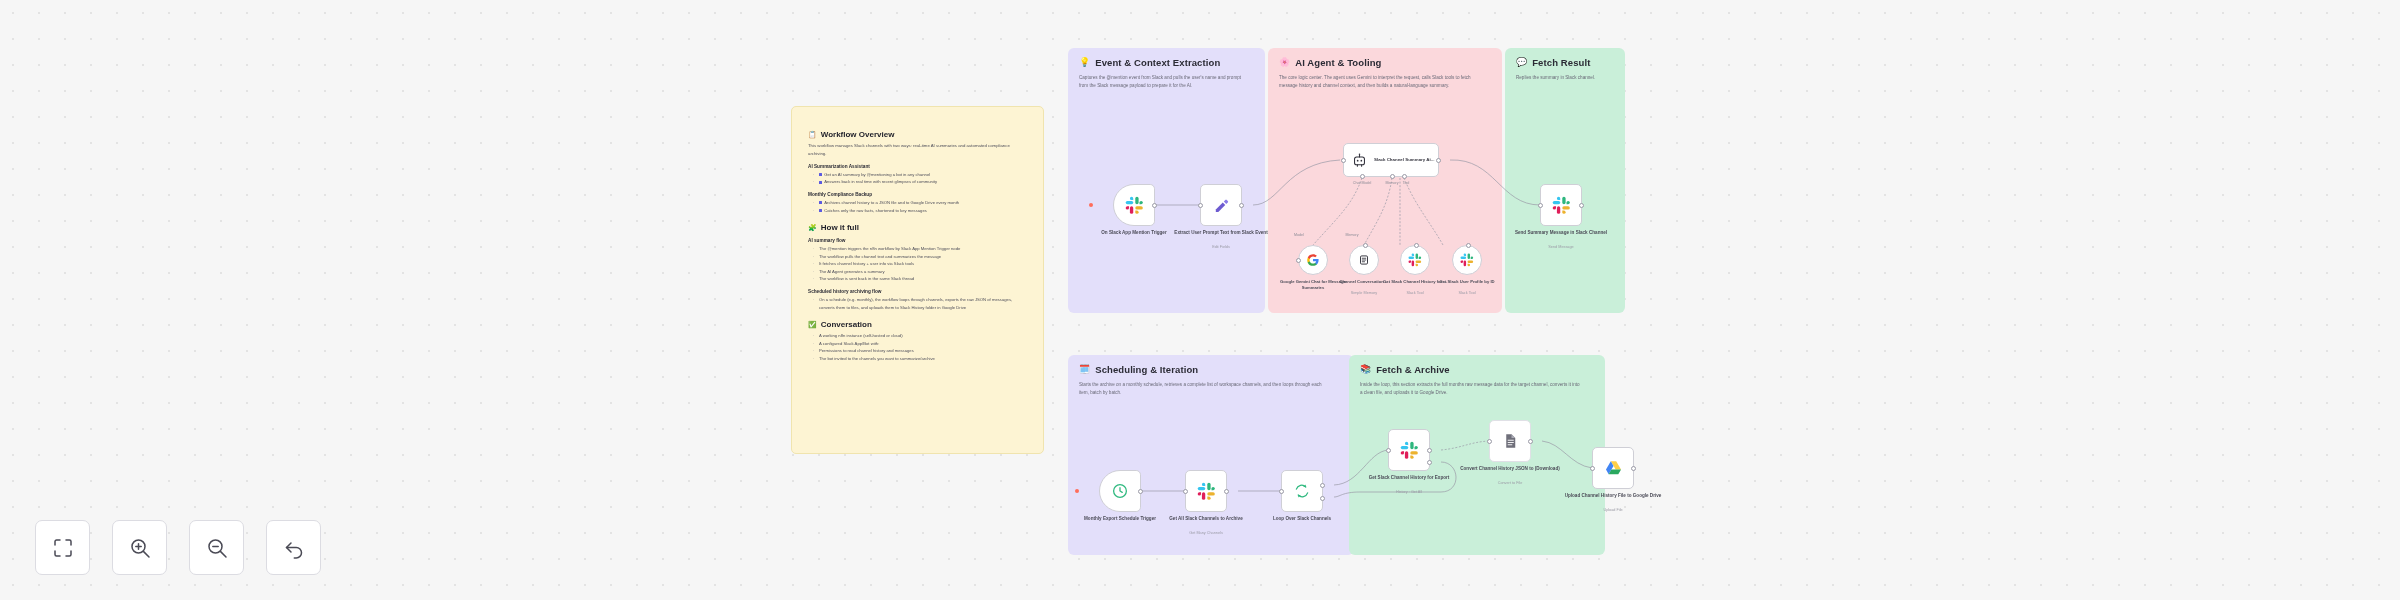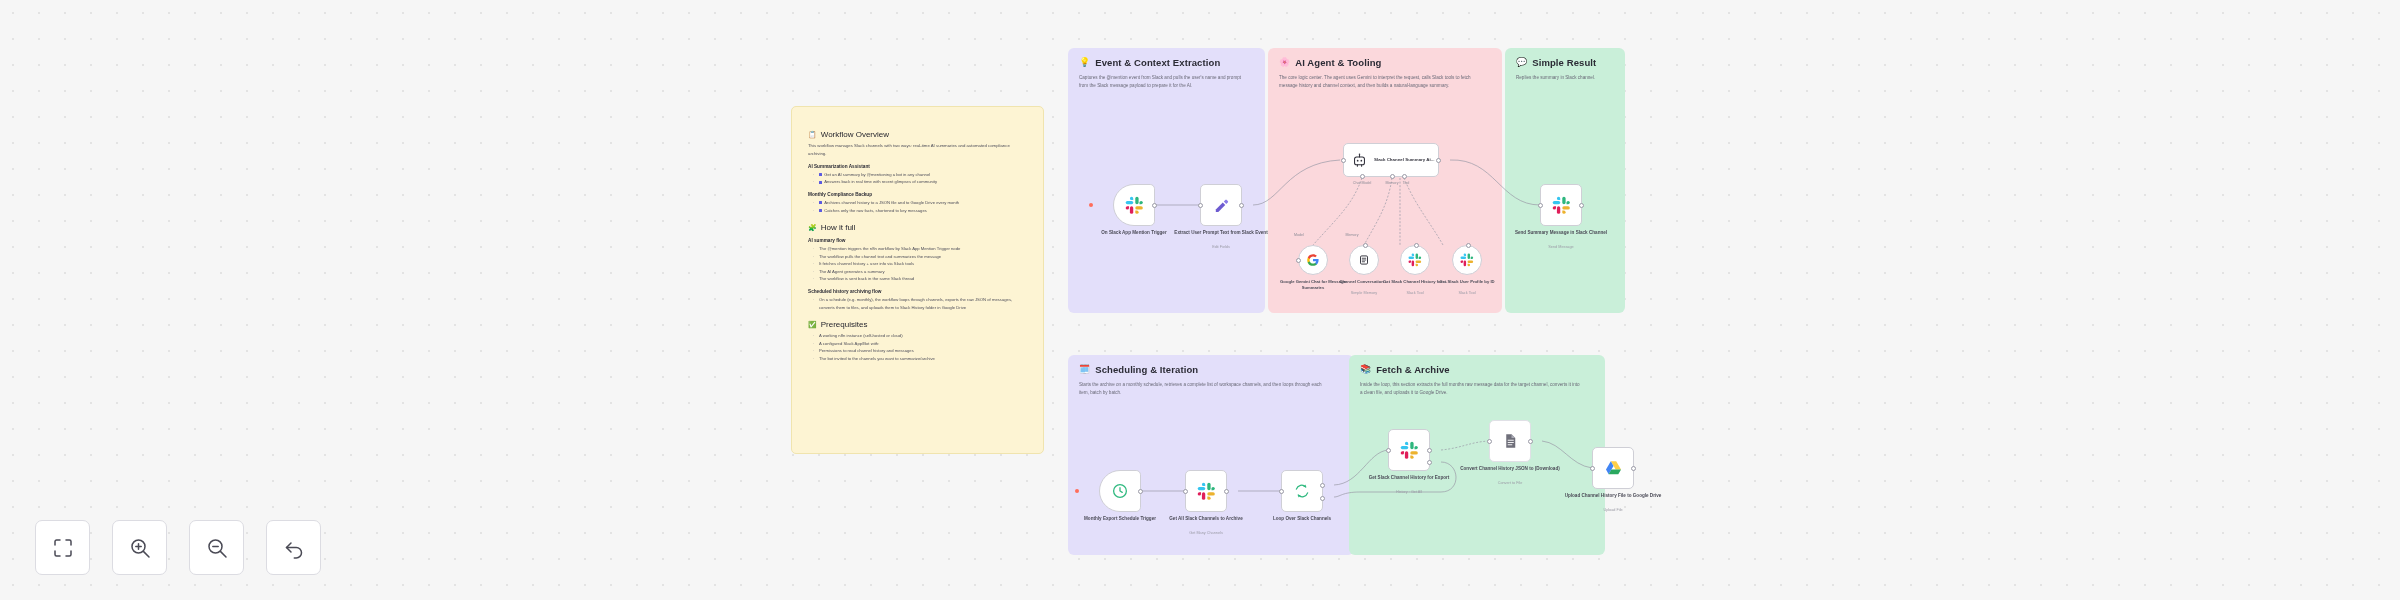--- a/index.html
+++ b/index.html
@@ -113,21 +113,21 @@
     border: 1px solid #f0e4ae;
     border-radius: 5px;
     padding: 14px 16px;
     overflow: hidden;
   }
   #doc-sticky h1 {
     font-size: 11.5px; line-height: 1.35; color: #1f1f29;
     font-weight: bold; letter-spacing: -.1px; margin-bottom: 11px;
   }
   #doc-sticky h2 {
-    font-size: 8px; color: #1f1f29; font-weight: normal;
+    font-size: 8px; color: #1f1f29; font-weight: bold;
     margin: 9px 0 3px; display: flex; align-items: center; gap: 4px;
   }
   #doc-sticky h2 .ic { font-size: 7px; }
   #doc-sticky h3 {
     font-size: 4.7px; color: #2a2a34; font-weight: bold;
     margin: 6px 0 2px;
   }
   #doc-sticky p { font-size: 4.3px; line-height: 1.85; color: #4d4d59; margin-bottom: 2px; }
   #doc-sticky ul { list-style: none; margin: 1px 0 3px 4px; }
   #doc-sticky li {
@@ -204,21 +204,21 @@
       <li>The workflow is sent back in the same Slack thread</li>
     </ul>
 
     <h3><span class="chip"></span><span>Scheduled history archiving flow</span></h3>
     <ul class="ol">
       <li>On a schedule (e.g. monthly), the workflow loops through channels, exports the raw JSON of messages, converts them to files, and uploads them to Slack History folder in Google Drive</li>
     </ul>
 
     <h2>
       <span class="ic">✅</span>
-      <span>Prerequisites</span>
+      <span>Conversation</span>
     </h2>
     <ul>
       <li>A working n8n instance (self-hosted or cloud)</li>
       <li>A configured Slack App/Bot with:</li>
       <li>Permissions to read channel history and messages</li>
       <li>The bot invited to the channels you want to summarize/archive</li>
     </ul>
   </div>
 
   <div class="panel" id="p-event" style="left:1068px; top:48px; width:197px; height:265px; background:#e3dffa;">
@@ -233,21 +233,21 @@
     <div class="panel-head">
       <span class="ic">🌸</span>
       <span class="panel-title">AI Agent &amp; Tooling</span>
     </div>
     <div class="panel-desc">The core logic center. The agent uses Gemini to interpret the request, calls Slack tools to fetch message history and channel context, and then builds a natural-language summary.</div>
   </div>
 
   <div class="panel" id="p-replay" style="left:1505px; top:48px; width:120px; height:265px; background:#c9efd9;">
     <div class="panel-head">
       <span class="ic">💬</span>
-      <span class="panel-title">Simple Result</span>
+      <span class="panel-title">Fetch Result</span>
     </div>
     <div class="panel-desc">Replies the summary in Slack channel.</div>
   </div>
 
   <div class="panel" id="p-sched" style="left:1068px; top:355px; width:286px; height:200px; background:#e3dffa;">
     <div class="panel-head">
       <span class="ic">🗓️</span>
       <span class="panel-title">Scheduling &amp; Iteration</span>
     </div>
     <div class="panel-desc">Starts the archive on a monthly schedule, retrieves a complete list of workspace channels, and then loops through each item, batch by batch.</div>

